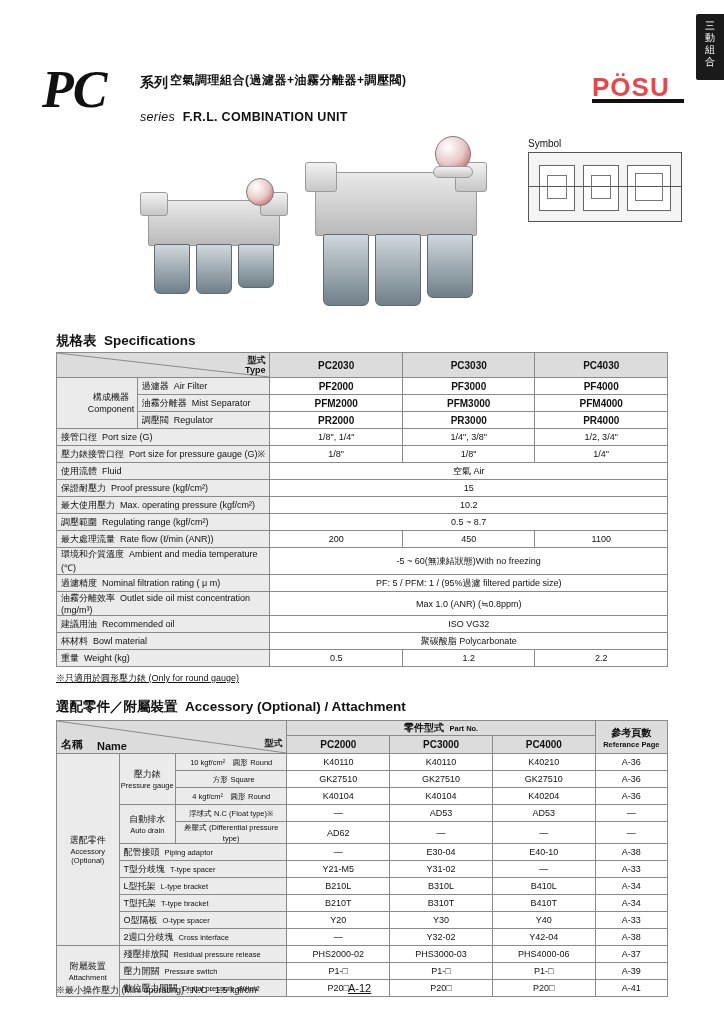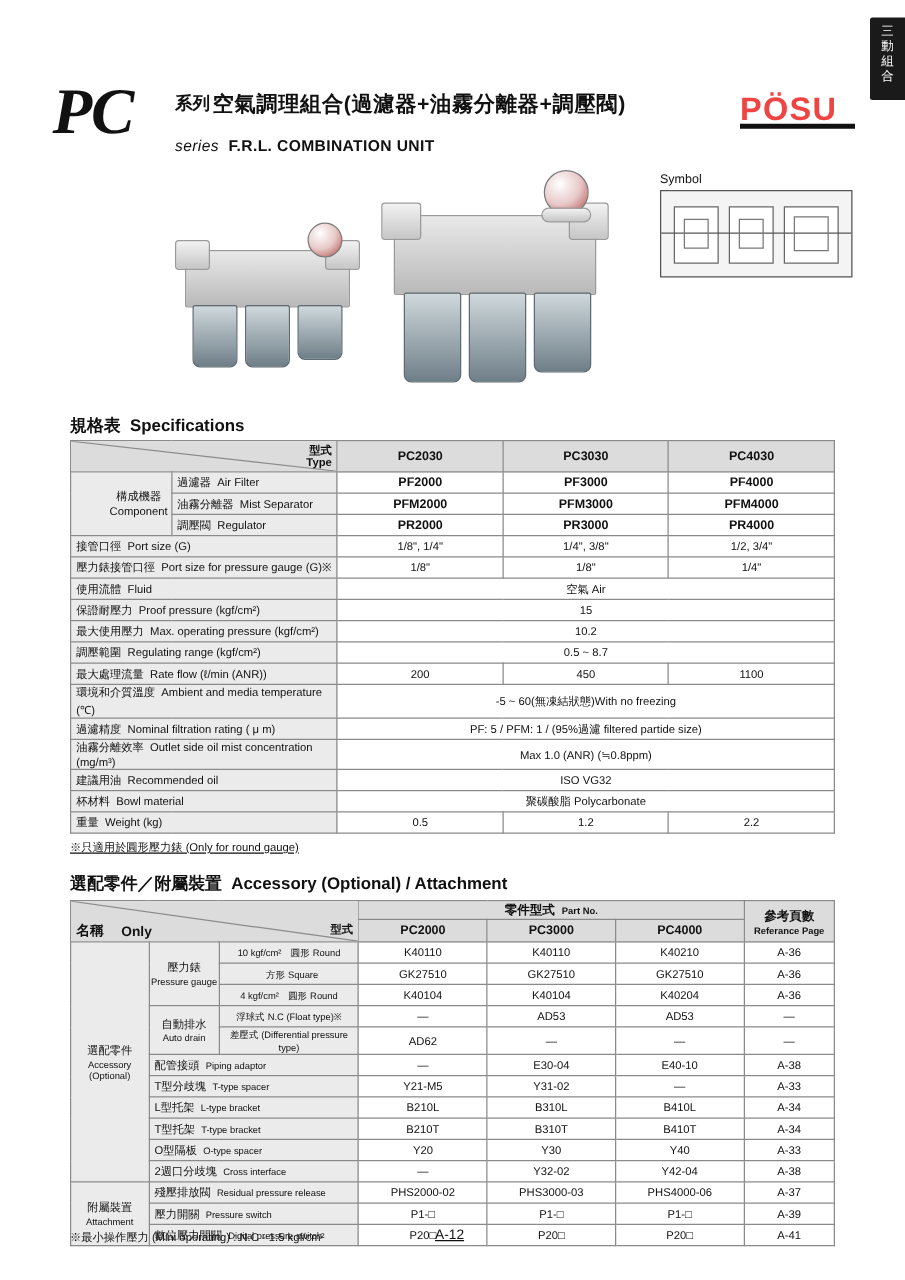--- a/index.html
+++ b/index.html
@@ -25,21 +25,21 @@
   .hdr{position:absolute;left:0;top:58px;width:724px;height:78px;}
   .hdr .pc{
     position:absolute;left:42px;top:2px;
     font-family:"Liberation Serif", serif;
     font-style:italic;font-weight:bold;font-size:52px;letter-spacing:-1px;
   }
   .hdr .series{
     position:absolute;left:140px;top:16px;font-size:14px;font-weight:bold;
   }
   .hdr .title-cn{
-    position:absolute;left:170px;top:14px;font-size:17px;font-weight:bold;
+    position:absolute;left:170px;top:14px;font-size:12px;font-weight:bold;
     letter-spacing:0.5px;
   }
   .hdr .series-en{
     position:absolute;left:140px;top:52px;font-size:12.5px;font-weight:bold;
     letter-spacing:0.3px;
   }
   .hdr .series-en .small{font-weight:normal;font-style:italic;}
   .logo{
     position:absolute;right:40px;top:14px;
     font-family:"Liberation Sans", sans-serif;
@@ -323,21 +323,21 @@
   <table style="left:56px;top:720px;width:612px;">
     <tbody>
         <tr class="hdrow">
       <td colspan="3" rowspan="2" class="diag" style="width:230px;height:32px;">
         <svg class="slash" viewBox="0 0 230 32" preserveAspectRatio="none">
               <line x1="0" y1="0" x2="230" y2="32" stroke="#8a8a8a" stroke-width="1"></line>
             </svg>
         <span class="l1" style="top:16px;">型式</span>
 
         <span class="l2">名稱</span>
-        <span class="l2" style="left:40px;">Only</span>
+        <span class="l2" style="left:40px;">Name</span>
 
       </td>
       <td colspan="3" style="height:14px;">
         <span>零件型式</span>
         &nbsp;<span class="small7">Part No.</span>
       </td>
       <td rowspan="2" style="width:72px;">
         <div>參考頁數</div>
         <div class="small7">Referance Page</div>
       </td>

